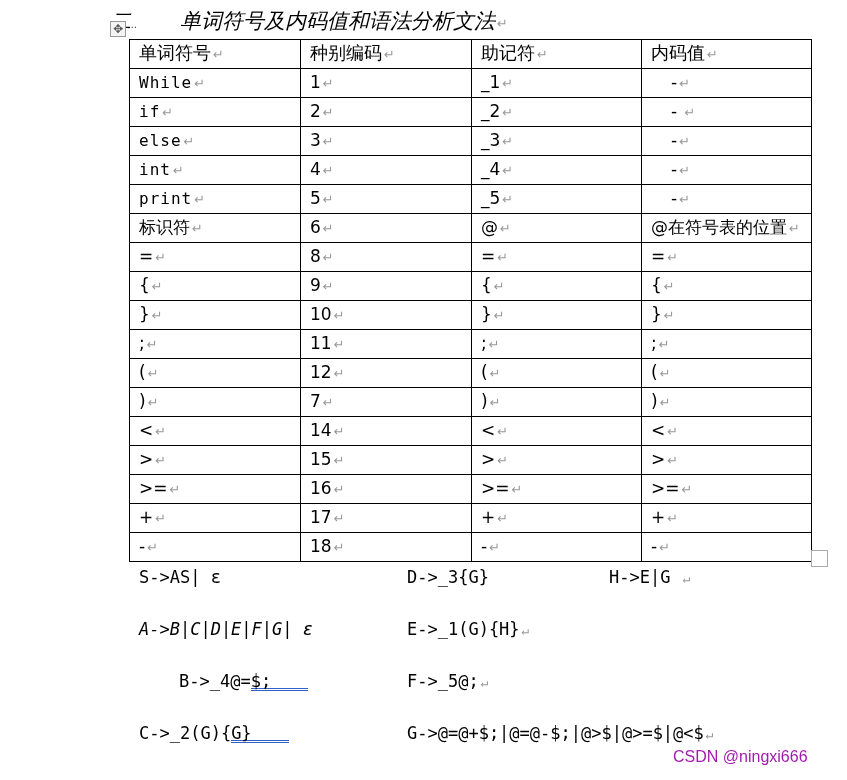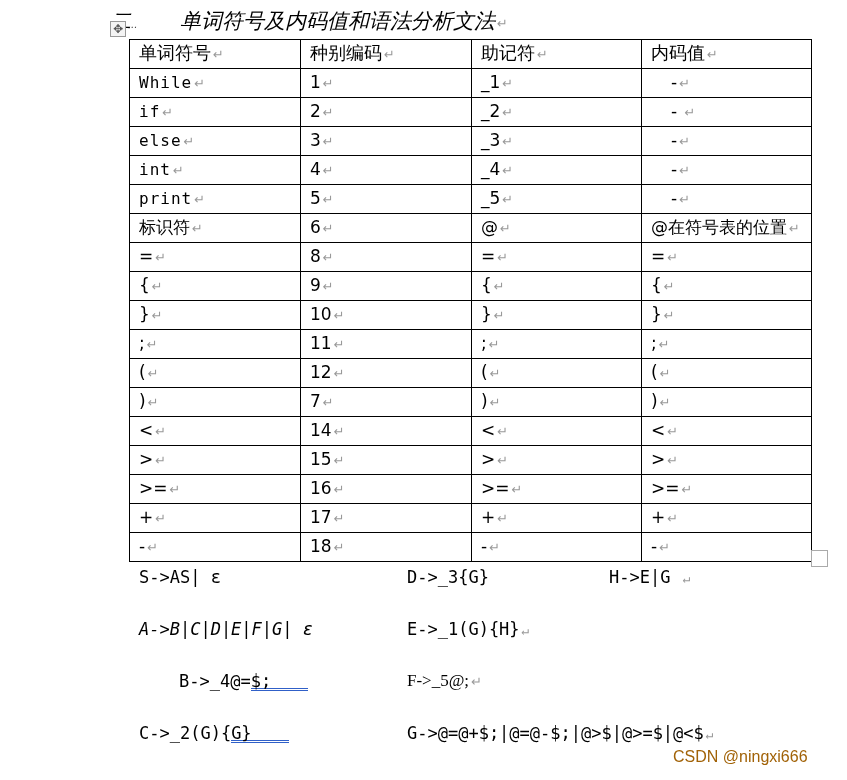--- a/index.html
+++ b/index.html
@@ -17,21 +17,21 @@
                    white-space: nowrap; overflow: hidden; vertical-align: middle; }
     table.sym tr.hdr td { font-size: 18px; }
     table.sym td.c1 { width: 161px; }
     table.sym td.c2 { width: 161px; }
     table.sym td.c3 { width: 160px; }
     table.sym td.c4 { width: 160px; }
     .mono { font-family: "DejaVu Sans Mono", "Liberation Mono", monospace; font-size: 16px; letter-spacing: 1px; }
     .resize-handle { position: absolute; left: 811px; top: 550px; width: 17px; height: 17px; border: 1px solid #aaa; box-sizing: border-box; background: #fff; }
     .gram { position: absolute; font-family: "DejaVu Sans Mono", "Liberation Mono", monospace; font-size: 17px; line-height: 22px; white-space: nowrap; letter-spacing: 0px; }
     .ul-ext { display: inline-block; border-bottom: 3px double #3060c8; height: 18px; vertical-align: baseline; }
-    .watermark { position: absolute; left: 673px; top: 748px; font-size: 16px; color: #a16207; font-family: "Liberation Sans", sans-serif; }
+    .watermark { position: absolute; left: 673px; top: 748px; font-size: 16px; color: #a21caf; font-family: "Liberation Sans", sans-serif; }
   </style>
 </head>
 <body>
 
 <div class="heading">
   <span class="num">二</span><span>单词符号及内码值和语法分析文法</span><span class="mark">↵</span>
 </div>
 
 <div class="move-handle">✥</div>
 
@@ -151,18 +151,18 @@
 <div class="resize-handle"></div>
 
 <div class="gram" style="left:139px; top:566px;"><span>S-&gt;AS| ε</span></div>
 <div class="gram" style="left:407px; top:566px;"><span>D-&gt;_3{G}</span></div>
 <div class="gram" style="left:609px; top:566px;"><span>H-&gt;E|G </span><span class="mark">↵</span></div>
 
 <div class="gram" style="left:139px; top:618px;font-style:italic;"><span>A-&gt;B|C|D|E|F|G| ε</span></div>
 <div class="gram" style="left:407px; top:618px;"><span>E-&gt;_1(G){H}</span><span class="mark">↵</span></div>
 
 <div class="gram" style="left:139px; top:670px;margin-left:40px;"><span>B-&gt;_4@=</span><span class="ul-ext" style="width:57px;"><span>$;</span></span></div>
-<div class="gram" style="left:407px; top:670px;font-family:Liberation Serif, serif;"><span>F-&gt;_5@;</span><span class="mark">↵</span></div>
+<div class="gram" style="left:407px; top:670px;"><span>F-&gt;_5@;</span><span class="mark">↵</span></div>
 
 <div class="gram" style="left:139px; top:722px;"><span>C-&gt;_2(G){</span><span class="ul-ext" style="width:58px;"><span>G}</span></span></div>
 <div class="gram" style="left:407px; top:722px;"><span>G-&gt;@=@+$;|@=@-$;|@&gt;$|@&gt;=$|@&lt;$</span><span class="mark">↵</span></div>
 
 <div class="watermark">CSDN @ningxi666</div>
 
 </body></html>

